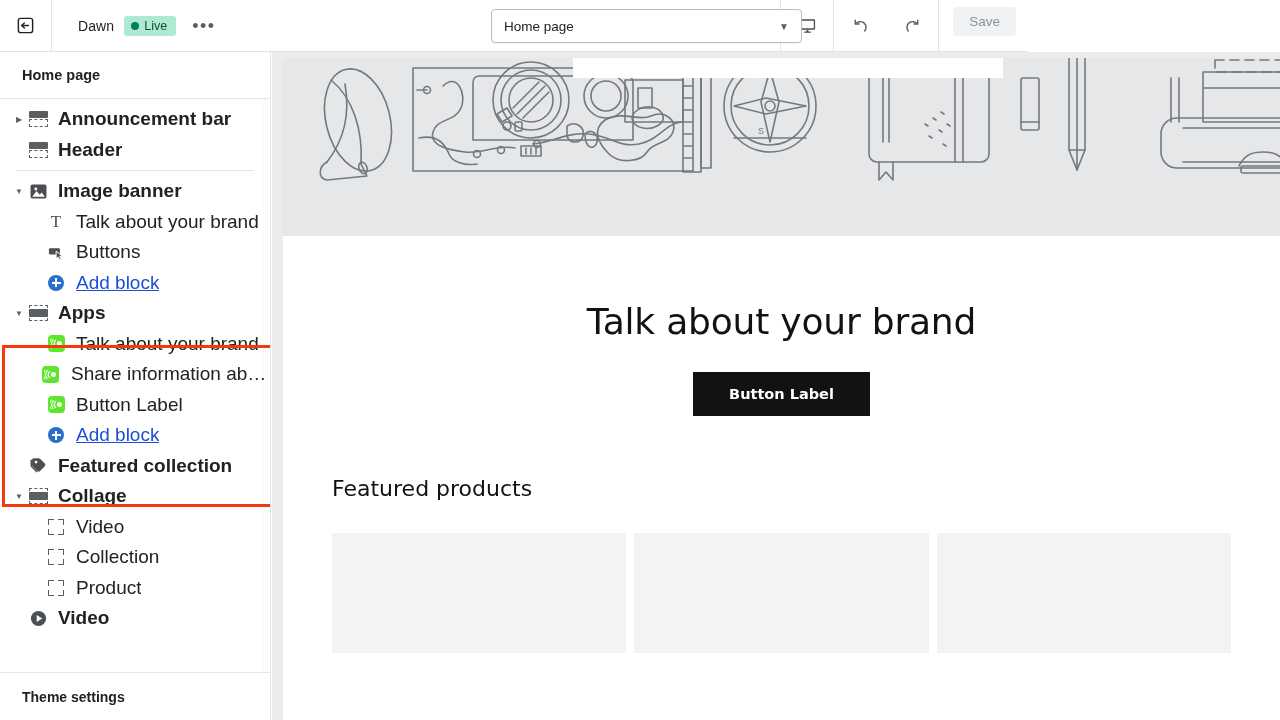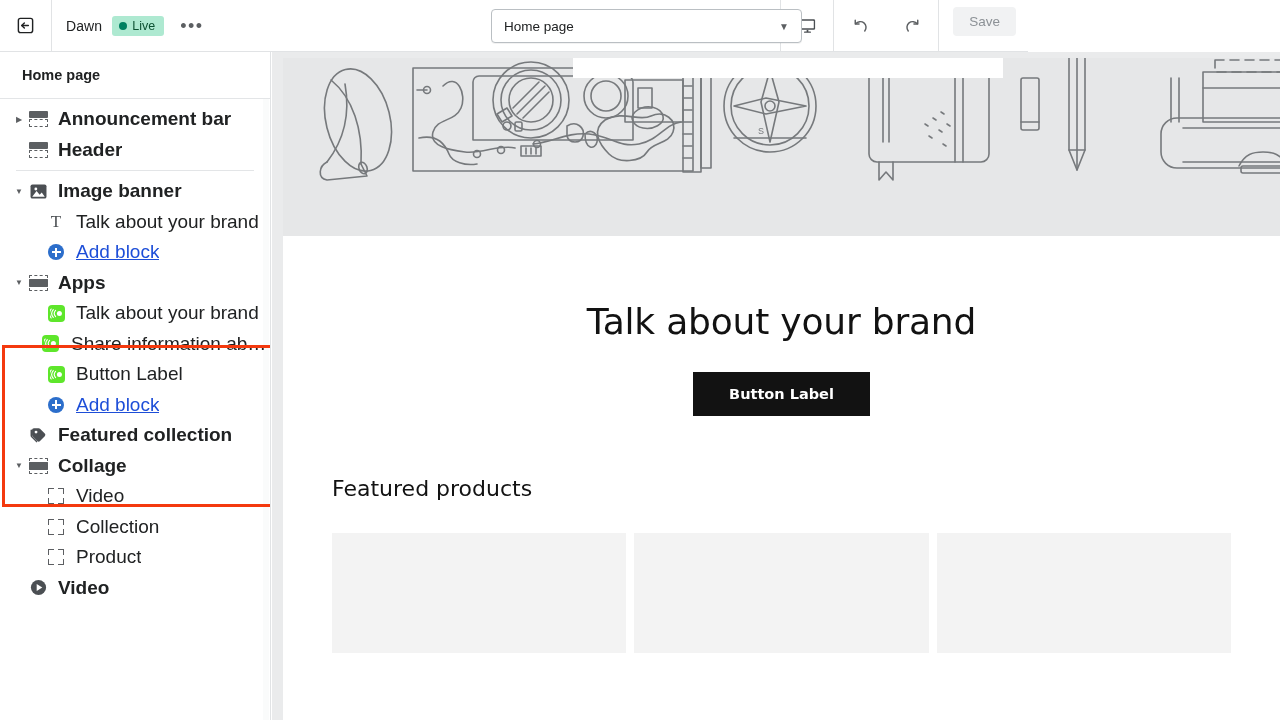--- a/index.html
+++ b/index.html
@@ -10,21 +10,21 @@
     background: #ffffff;
     -webkit-font-smoothing: antialiased;
   }
 
   
   .topbar {
     position: absolute; top: 0; left: 0;
     width: 1028px; height: 52px;
     background: #ffffff;
     border-bottom: 1px solid #e1e3e5;
-    display: flex; align-items: flex-start;
+    display: flex; align-items: flex-start; gap: 12px;
   }
   .tb-back {
     width: 52px; height: 51px;
     display: flex; align-items: center; justify-content: center;
     border-right: 1px solid #e1e3e5;
     cursor: pointer;
   }
   .tb-left {
     display: flex; align-items: center; gap: 10px;
     padding-left: 14px; height: 51px;
@@ -388,20 +388,31 @@
 
     <div class="row block">
       <span class="twist"></span>
       <span class="indent"></span>
       <span class="icon">
           <span class="ic-t">T</span>
         </span>
       <span class="label">Talk about your brand</span>
     </div>
 
+    <div class="row block">
+      <span class="twist"></span>
+      <span class="indent"></span>
+      <span class="icon">
+        <svg class="ic-svg" viewBox="0 0 20 20">
+          <rect x="2" y="5.4" width="11.6" height="6.6" rx="1.2" fill="#4b4f53"></rect>
+          <path d="M9.6 8.6v8.2l2-2.1 1.5 2.9 1.7-.85-1.45-2.85 2.85-.25z" fill="#4b4f53" stroke="#fff" stroke-width="1"></path>
+        </svg>
+      </span>
+      <span class="label">Buttons</span>
+    </div>
 
     <div class="row block">
       <span class="twist"></span>
       <span class="indent"></span>
       <span class="icon">
           <span class="ic-plus"></span>
         </span>
       <span class="label link">Add block</span>
     </div>
 
@@ -546,20 +557,21 @@
           <circle cx="10" cy="10" r="8" fill="#4b4f53"></circle>
           <path d="M8.1 6.4 14 10l-5.9 3.6z" fill="#fff"></path>
         </svg>
       </span>
       <span class="label">Video</span>
     </div>
 
     <div class="highlight-box"></div>
   </div>
 
+  <div class="sb-footer">Theme settings</div>
 </div>
 
 <div class="preview">
   <div class="canvas">
 
     <div class="banner">
       <svg width="997" height="178" viewBox="0 0 997 178" fill="none">
         <g stroke="#76797c" stroke-width="1.6" fill="none" stroke-linecap="round" stroke-linejoin="round">
 
           <ellipse cx="75" cy="62" rx="32" ry="52" transform="rotate(-14 75 62)"></ellipse>

